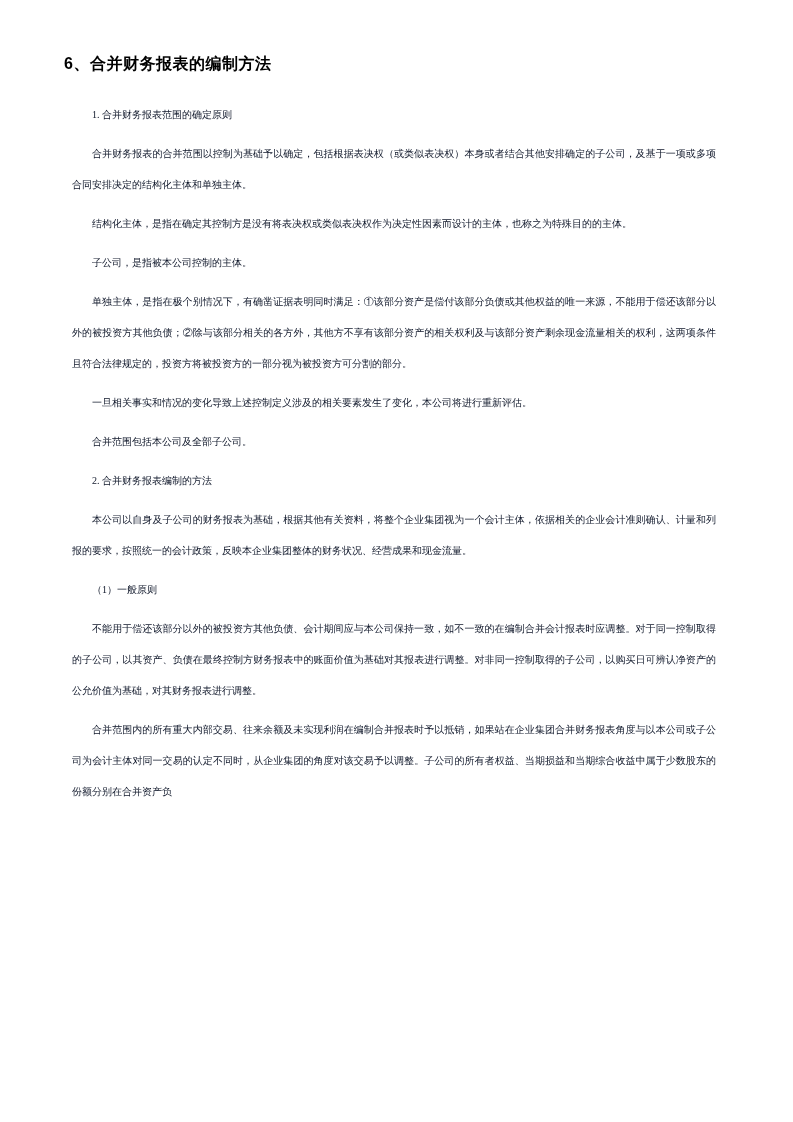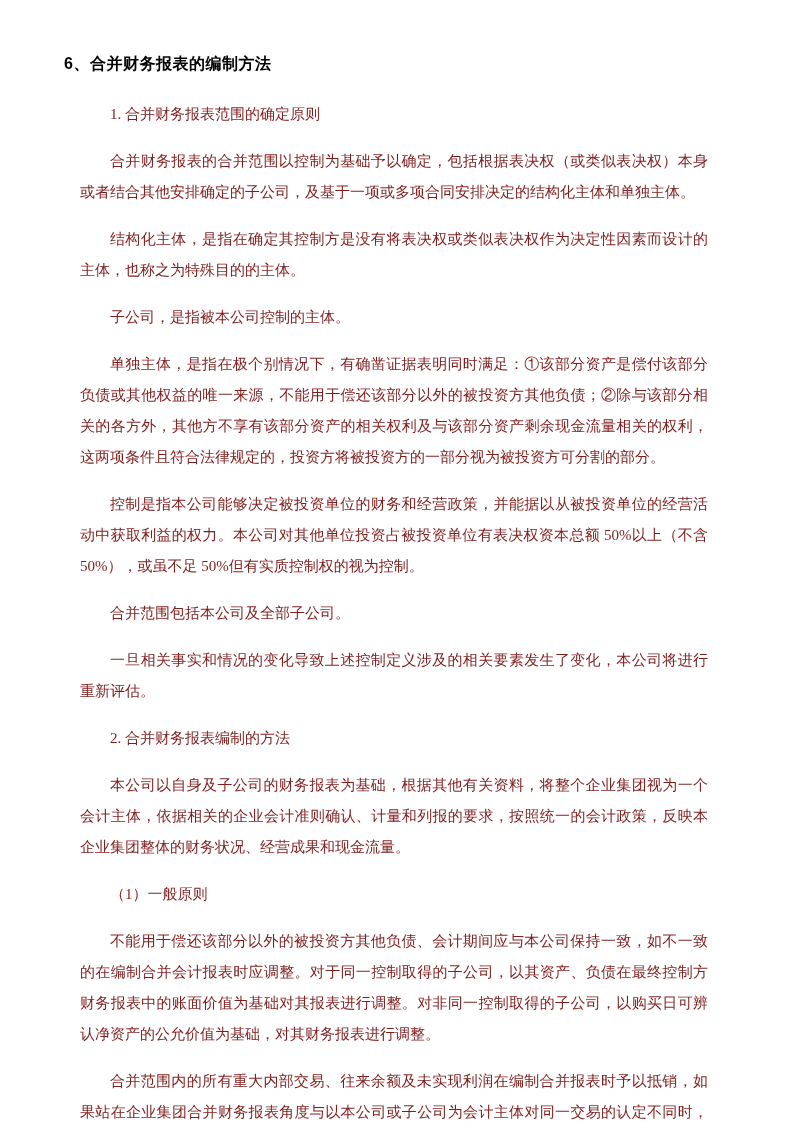--- a/index.html
+++ b/index.html
@@ -21,39 +21,38 @@
     font-family: "Liberation Sans", "DejaVu Sans", sans-serif;
     font-weight: bold;
     font-size: 16px;
     line-height: 31px;
     color: #000000;
     margin: 0 0 20px 0;
     letter-spacing: 0.5px;
   }
   .para {
     font-family: "Liberation Serif", "DejaVu Serif", serif;
-    font-size: 15px;
+    font-size: 10px;
     line-height: 31px;
-    color: #7f1d1d;
-    margin: 16px;
+    color: #0f172a;
+    margin: 8px;
     text-align: justify;
     text-indent: 2em;
   }
 </style>
 </head>
 <body>
 
 <div class="page">
   <h1 class="doc-heading">6、合并财务报表的编制方法</h1>
   <p class="para">1. 合并财务报表范围的确定原则</p>
   <p class="para">合并财务报表的合并范围以控制为基础予以确定，包括根据表决权（或类似表决权）本身或者结合其他安排确定的子公司，及基于一项或多项合同安排决定的结构化主体和单独主体。</p>
   <p class="para">结构化主体，是指在确定其控制方是没有将表决权或类似表决权作为决定性因素而设计的主体，也称之为特殊目的的主体。</p>
   <p class="para">子公司，是指被本公司控制的主体。</p>
   <p class="para">单独主体，是指在极个别情况下，有确凿证据表明同时满足：①该部分资产是偿付该部分负债或其他权益的唯一来源，不能用于偿还该部分以外的被投资方其他负债；②除与该部分相关的各方外，其他方不享有该部分资产的相关权利及与该部分资产剩余现金流量相关的权利，这两项条件且符合法律规定的，投资方将被投资方的一部分视为被投资方可分割的部分。</p>
-  <p class="para">控制是指本公司能够决定被投资单位的财务和经营政策，并能据以从被投资单位的经营活动中获取利益的权力。本公司对其他单位投资占被投资单位有表决权资本总额 50%以上（不含 50%），或虽不足 50%但有实质控制权的视为控制。</p>
+  <p class="para">一旦相关事实和情况的变化导致上述控制定义涉及的相关要素发生了变化，本公司将进行重新评估。</p>
   <p class="para">合并范围包括本公司及全部子公司。</p>
-  <p class="para">一旦相关事实和情况的变化导致上述控制定义涉及的相关要素发生了变化，本公司将进行重新评估。</p>
   <p class="para">2. 合并财务报表编制的方法</p>
   <p class="para">本公司以自身及子公司的财务报表为基础，根据其他有关资料，将整个企业集团视为一个会计主体，依据相关的企业会计准则确认、计量和列报的要求，按照统一的会计政策，反映本企业集团整体的财务状况、经营成果和现金流量。</p>
   <p class="para">（1）一般原则</p>
   <p class="para">不能用于偿还该部分以外的被投资方其他负债、会计期间应与本公司保持一致，如不一致的在编制合并会计报表时应调整。对于同一控制取得的子公司，以其资产、负债在最终控制方财务报表中的账面价值为基础对其报表进行调整。对非同一控制取得的子公司，以购买日可辨认净资产的公允价值为基础，对其财务报表进行调整。</p>
   <p class="para">合并范围内的所有重大内部交易、往来余额及未实现利润在编制合并报表时予以抵销，如果站在企业集团合并财务报表角度与以本公司或子公司为会计主体对同一交易的认定不同时，从企业集团的角度对该交易予以调整。子公司的所有者权益、当期损益和当期综合收益中属于少数股东的份额分别在合并资产负</p>
 </div>
 
 </body></html>

